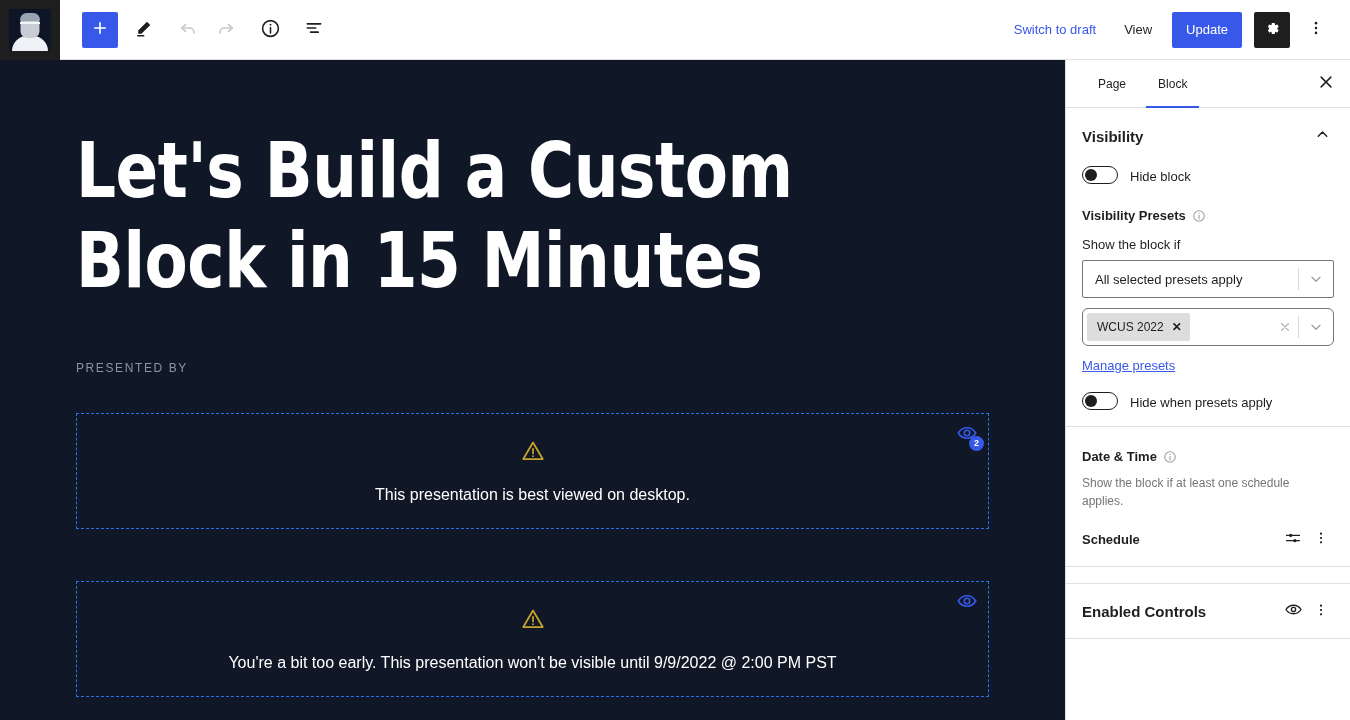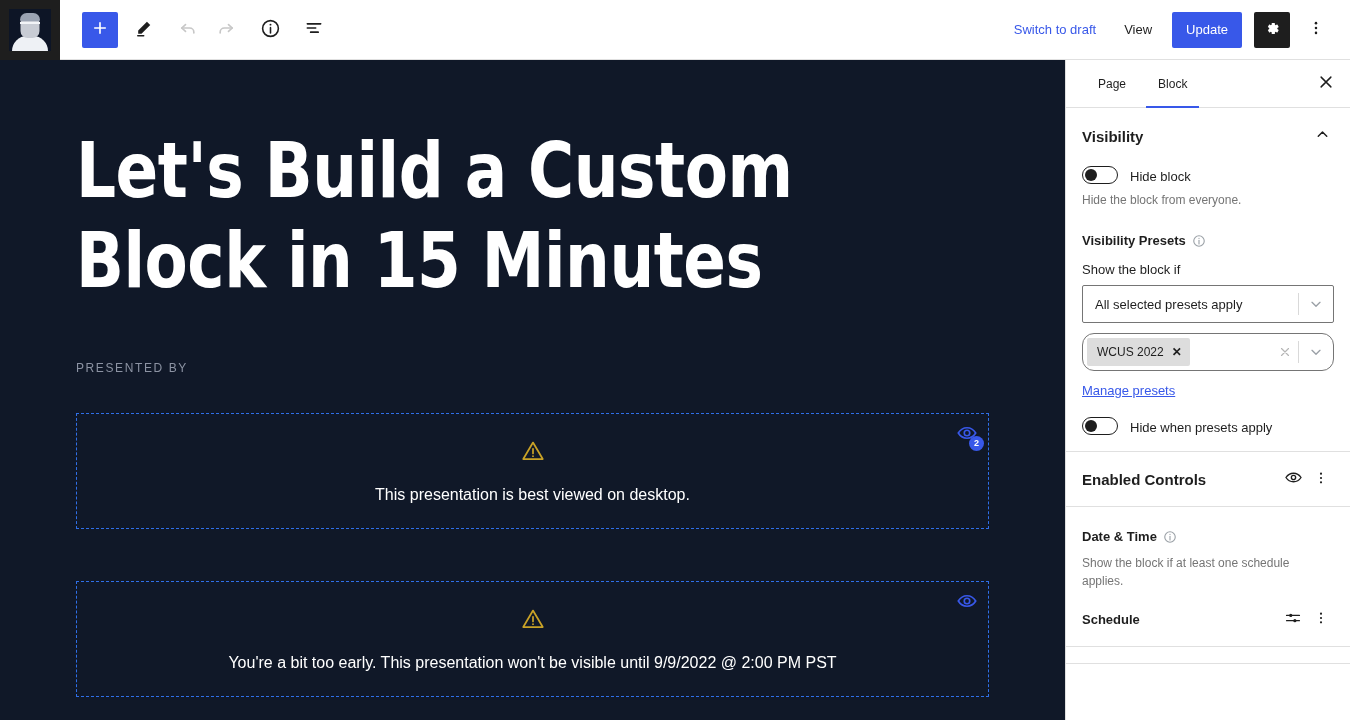--- a/index.html
+++ b/index.html
@@ -225,21 +225,21 @@
     border: 1px solid #757575; border-radius: 2px;
     display: flex; align-items: center;
     background: #fff; cursor: pointer;
   }
   .select-value { flex: 1 1 auto; padding: 0 12px; font-size: 13px; color: #1e1e1e; }
   .select-sep { width: 1px; height: 22px; background: #d9d9d9; }
   .select-arrow { width: 34px; display: flex; align-items: center; justify-content: center; color: #9aa0a6; }
 
   .token-box {
     margin-top: 10px; min-height: 38px;
-    border: 1px solid #757575; border-radius: 12px;
+    border: 1px solid #757575; border-radius: 6px;
     display: flex; align-items: center;
     background: #fff; padding: 4px 0 4px 4px;
   }
   .token {
     display: inline-flex; align-items: center; gap: 8px;
     background: #ddd; border-radius: 2px;
     height: 28px; padding: 0 8px 0 10px;
     font-size: 12px; color: #1e1e1e; font-weight: 500;
     cursor: default;
   }
@@ -438,21 +438,20 @@
               </span>
             </button>
           </div>
 
           <div class="toggle-row">
             <div class="toggle">
                 <div class="knob"></div>
               </div>
             <span class="toggle-label">Hide block</span>
           </div>
-          <div class="help-text">Hide the block from everyone.</div>
 
           <div class="field-label-row">
             <span class="field-label">Visibility Presets</span>
             <span class="info-ico">
               <svg width="14" height="14" viewBox="0 0 24 24" fill="none" stroke="currentColor" stroke-width="1.9">
                 <circle cx="12" cy="12" r="9"></circle>
                 <path d="M12 11v6" stroke-linecap="round"></path>
                 <circle cx="12" cy="7.4" r="1.1" fill="currentColor" stroke="none"></circle>
               </svg>
             </span>
@@ -490,20 +489,59 @@
           </div>
 
           <a class="inline-link">Manage presets</a>
 
           <div class="toggle-row">
             <div class="toggle">
                 <div class="knob"></div>
               </div>
             <span class="toggle-label">Hide when presets apply</span>
           </div>
+        </div>
+
+        <div class="sb-section">
+          <div class="field-label-row" style="margin-top:6px;">
+            <span class="field-label">Date &amp; Time</span>
+            <span class="info-ico">
+              <svg width="14" height="14" viewBox="0 0 24 24" fill="none" stroke="currentColor" stroke-width="1.9">
+                <circle cx="12" cy="12" r="9"></circle>
+                <path d="M12 11v6" stroke-linecap="round"></path>
+                <circle cx="12" cy="7.4" r="1.1" fill="currentColor" stroke="none"></circle>
+              </svg>
+            </span>
+          </div>
+          <div class="sec-desc">Show the block if at least one schedule applies.</div>
+
+          <div class="row-between sub-row">
+            <span class="sub-row-title">Schedule</span>
+            <span class="icon-group">
+              <button class="icon-btn">
+                <span>
+                  <svg width="18" height="18" viewBox="0 0 24 24" fill="none" stroke="currentColor" stroke-width="1.9" stroke-linecap="round">
+                    <path d="M3.5 8.5h17M3.5 15.5h17"></path>
+                    <circle cx="9" cy="8.5" r="2.1" fill="currentColor" stroke="none"></circle>
+                    <circle cx="14.5" cy="15.5" r="2.1" fill="currentColor" stroke="none"></circle>
+                  </svg>
+                </span>
+              </button>
+              <button class="icon-btn">
+                <span>
+                  <svg width="16" height="16" viewBox="0 0 24 24" fill="currentColor">
+                    <circle cx="12" cy="5.5" r="1.6"></circle>
+                      <circle cx="12" cy="12" r="1.6"></circle>
+                      <circle cx="12" cy="18.5" r="1.6"></circle>
+                  </svg>
+                </span>
+              </button>
+            </span>
+          </div>
+          <div class="hr-thin"></div>
         </div>
 
         <div class="sb-section tight">
           <div class="row-between">
             <span class="sb-sec-title">Enabled Controls</span>
             <span class="icon-group">
               <button class="icon-btn">
                 <span>
                   <svg width="19" height="19" viewBox="0 0 24 24" fill="none" stroke="currentColor" stroke-width="1.7">
                     <path d="M2.5 12S6 6.6 12 6.6 21.5 12 21.5 12 18 17.4 12 17.4 2.5 12 2.5 12z"></path>
@@ -517,56 +555,17 @@
                     <circle cx="12" cy="5.5" r="1.6"></circle>
                       <circle cx="12" cy="12" r="1.6"></circle>
                       <circle cx="12" cy="18.5" r="1.6"></circle>
                   </svg>
                 </span>
               </button>
             </span>
           </div>
         </div>
 
-        <div class="sb-section">
-          <div class="field-label-row" style="margin-top:6px;">
-            <span class="field-label">Date &amp; Time</span>
-            <span class="info-ico">
-              <svg width="14" height="14" viewBox="0 0 24 24" fill="none" stroke="currentColor" stroke-width="1.9">
-                <circle cx="12" cy="12" r="9"></circle>
-                <path d="M12 11v6" stroke-linecap="round"></path>
-                <circle cx="12" cy="7.4" r="1.1" fill="currentColor" stroke="none"></circle>
-              </svg>
-            </span>
-          </div>
-          <div class="sec-desc">Show the block if at least one schedule applies.</div>
-
-          <div class="row-between sub-row">
-            <span class="sub-row-title">Schedule</span>
-            <span class="icon-group">
-              <button class="icon-btn">
-                <span>
-                  <svg width="18" height="18" viewBox="0 0 24 24" fill="none" stroke="currentColor" stroke-width="1.9" stroke-linecap="round">
-                    <path d="M3.5 8.5h17M3.5 15.5h17"></path>
-                    <circle cx="9" cy="8.5" r="2.1" fill="currentColor" stroke="none"></circle>
-                    <circle cx="14.5" cy="15.5" r="2.1" fill="currentColor" stroke="none"></circle>
-                  </svg>
-                </span>
-              </button>
-              <button class="icon-btn">
-                <span>
-                  <svg width="16" height="16" viewBox="0 0 24 24" fill="currentColor">
-                    <circle cx="12" cy="5.5" r="1.6"></circle>
-                      <circle cx="12" cy="12" r="1.6"></circle>
-                      <circle cx="12" cy="18.5" r="1.6"></circle>
-                  </svg>
-                </span>
-              </button>
-            </span>
-          </div>
-          <div class="hr-thin"></div>
-        </div>
-
       </div>
     </div>
 
   </div>
 </div>
 
 </body></html>

